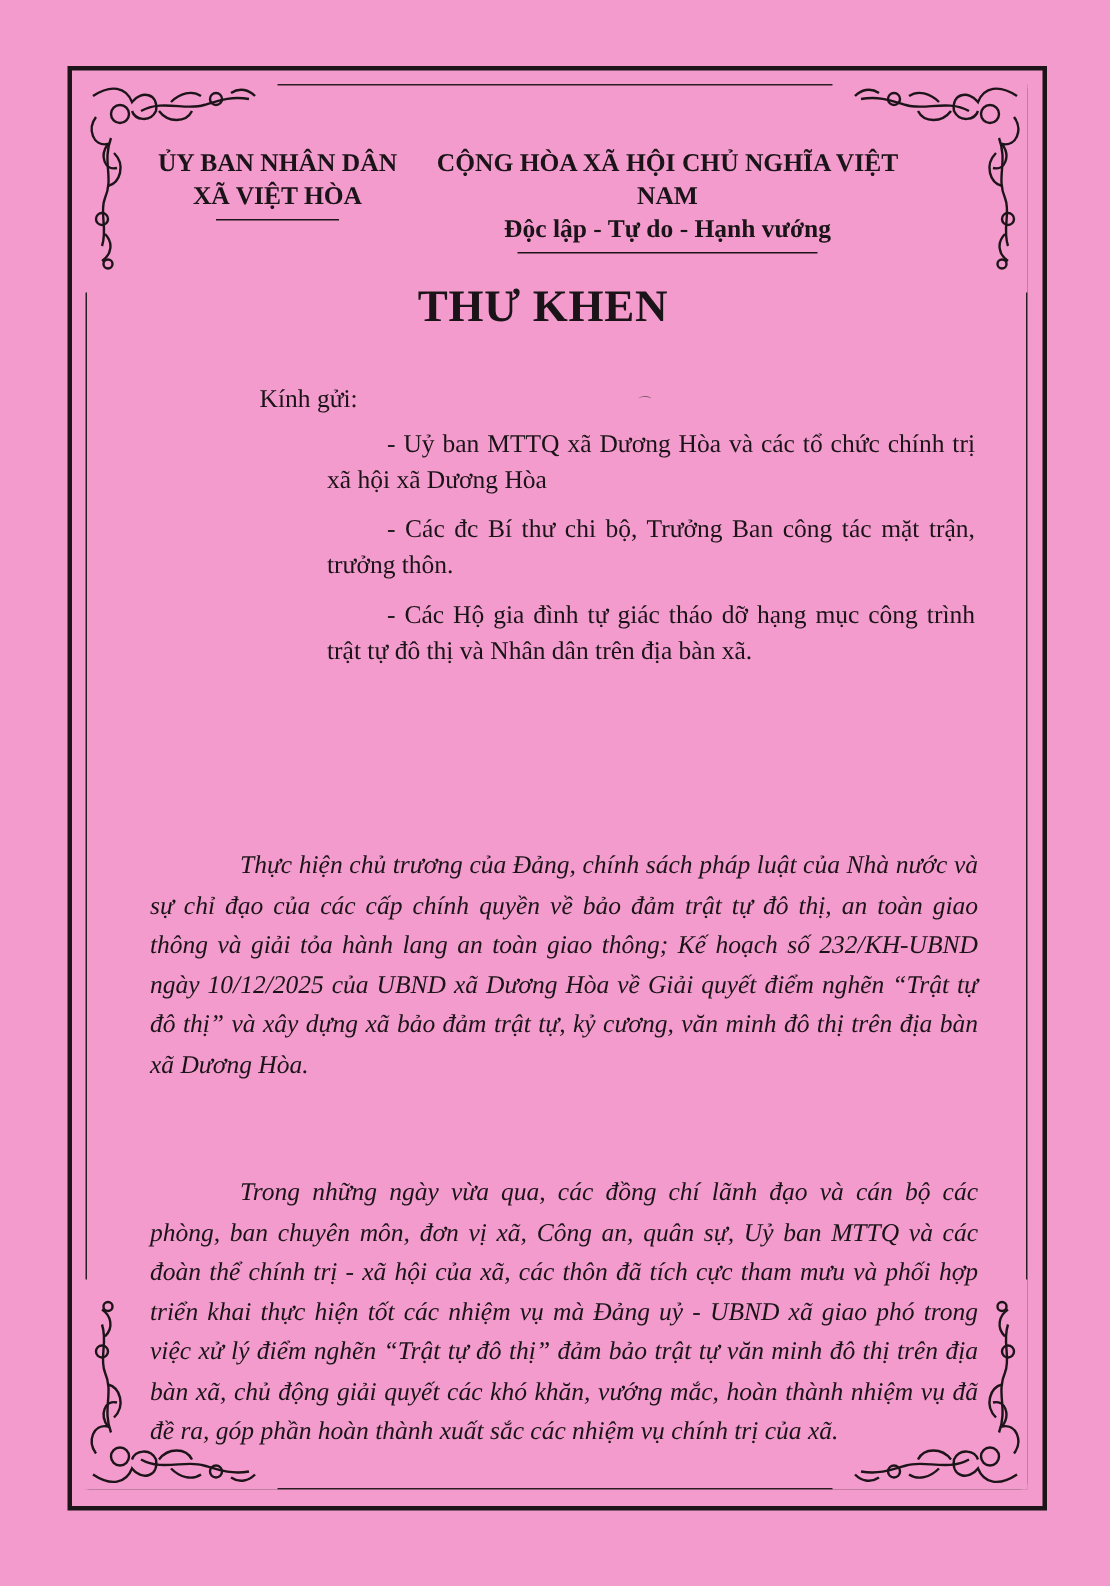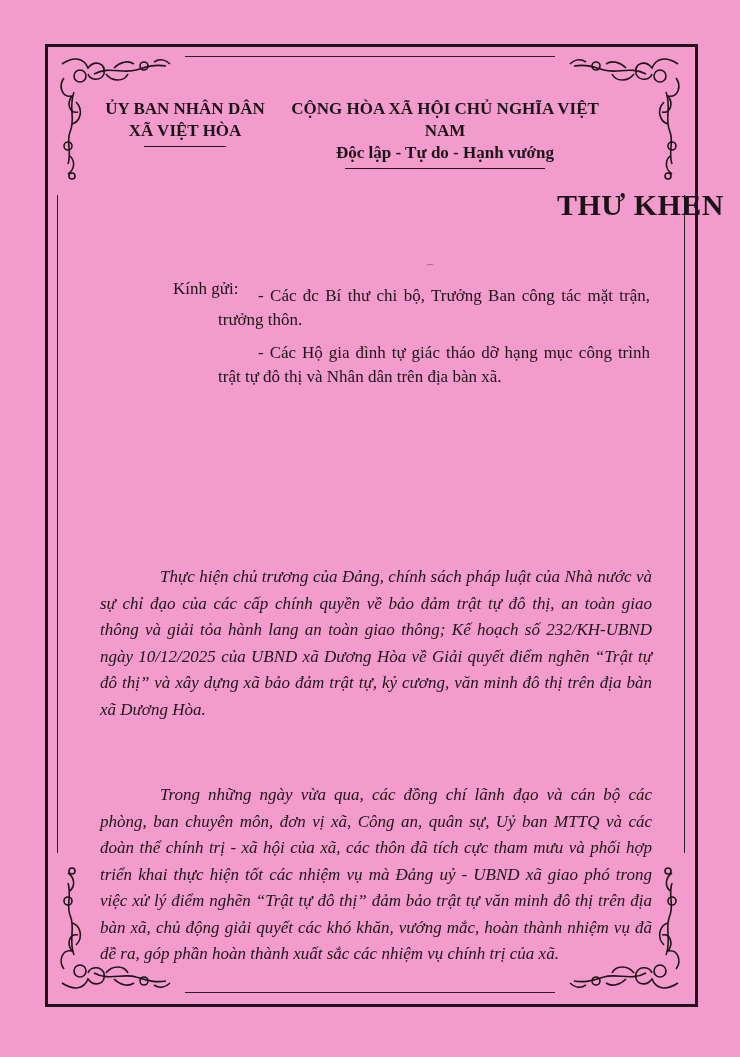--- a/index.html
+++ b/index.html
@@ -66,31 +66,30 @@
       height: 1px;
       background: #1c1419;
       margin: 4px auto 0;
     }
     .hdr-left .hdr-rule { width: 82px; }
     .hdr-right .hdr-rule { width: 200px; }
 
     .title {
       position: absolute;
       top: 188px; left: 0; width: 724px;
-      text-align: right;
+      text-align: center;
       font-size: 30px;
       font-weight: bold;
       letter-spacing: 0.5px;
     }
 
     .greeting {
       position: absolute;
       top: 256px; left: 173px;
       font-size: 17px;
-      margin-top: 23px;
     }
     .stray-mark {
       position: absolute;
       top: 262px; left: 425px;
       font-size: 10px;
       color: #6a4a5a;
     }
 
     .recipients {
       position: absolute;
@@ -218,20 +217,21 @@
     <div class="hdr-rule"></div>
   </div>
 </div>
 
 <div class="title">THƯ KHEN</div>
 
 <div class="greeting">Kính gửi:</div>
 <div class="stray-mark">⌒</div>
 
 <div class="recipients">
+  <p class="recipient">- Uỷ ban MTTQ xã Dương Hòa và các tổ chức chính trị xã hội xã Dương Hòa</p>
   <p class="recipient">- Các đc Bí thư chi bộ, Trưởng Ban công tác mặt trận, trưởng thôn.</p>
   <p class="recipient">- Các Hộ gia đình tự giác tháo dỡ hạng mục công trình trật tự đô thị và Nhân dân trên địa bàn xã.</p>
 </div>
 
 <div class="body-text p1">
   <p>Thực hiện chủ trương của Đảng, chính sách pháp luật của Nhà nước và sự chỉ đạo của các cấp chính quyền về bảo đảm trật tự đô thị, an toàn giao thông và giải tỏa hành lang an toàn giao thông; Kế hoạch số 232/KH-UBND ngày 10/12/2025 của UBND xã Dương Hòa về Giải quyết điểm nghẽn “Trật tự đô thị” và xây dựng xã bảo đảm trật tự, kỷ cương, văn minh đô thị trên địa bàn xã Dương Hòa.</p>
 </div>
 <div class="body-text p2">
   <p>Trong những ngày vừa qua, các đồng chí lãnh đạo và cán bộ các phòng, ban chuyên môn, đơn vị xã, Công an, quân sự, Uỷ ban MTTQ và các đoàn thể chính trị - xã hội của xã, các thôn đã tích cực tham mưu và phối hợp triển khai thực hiện tốt các nhiệm vụ mà Đảng uỷ - UBND xã giao phó trong việc xử lý điểm nghẽn “Trật tự đô thị” đảm bảo trật tự văn minh đô thị trên địa bàn xã, chủ động giải quyết các khó khăn, vướng mắc, hoàn thành nhiệm vụ đã đề ra, góp phần hoàn thành xuất sắc các nhiệm vụ chính trị của xã.</p>
 </div>

